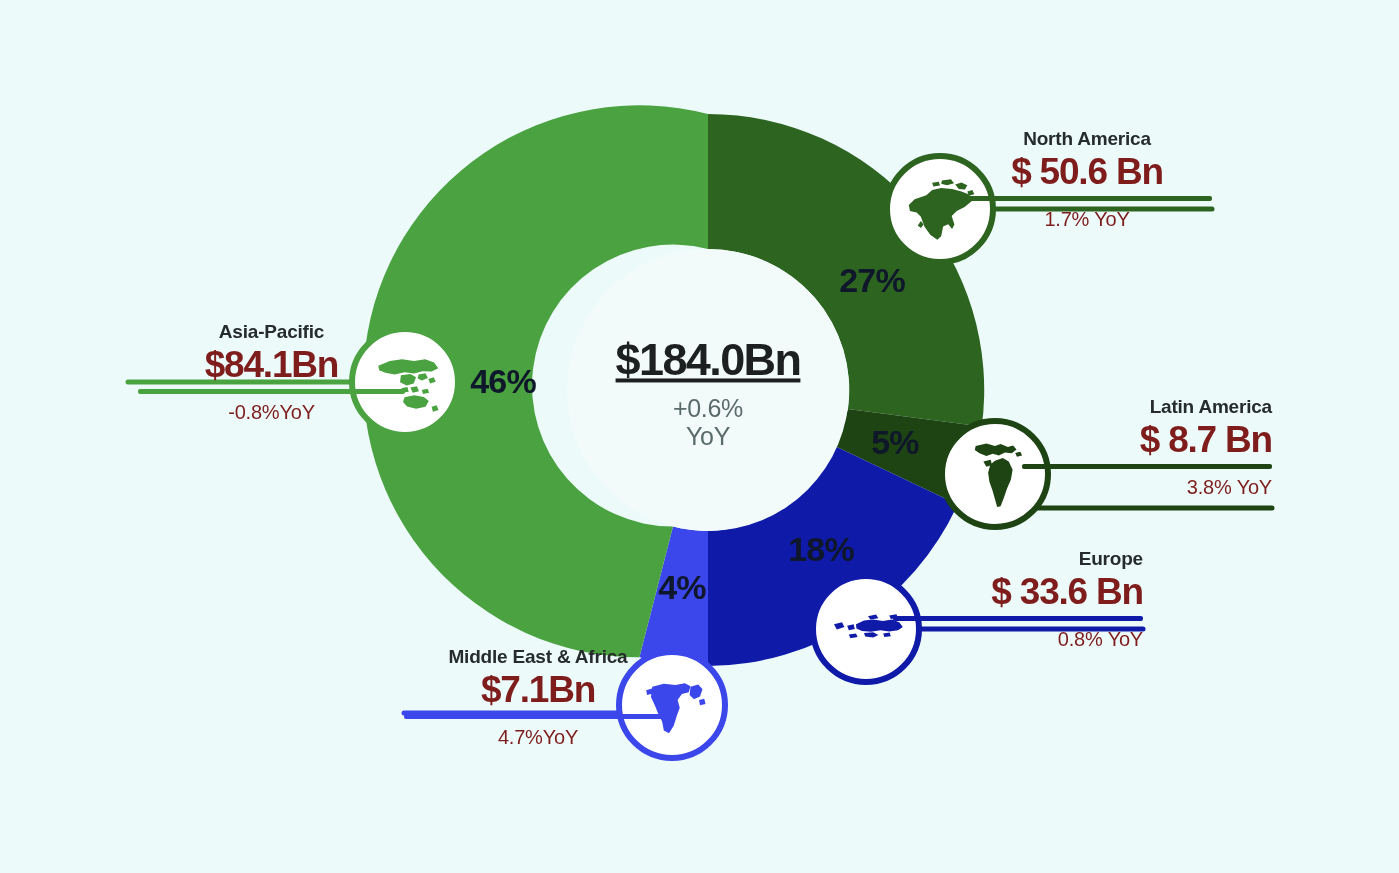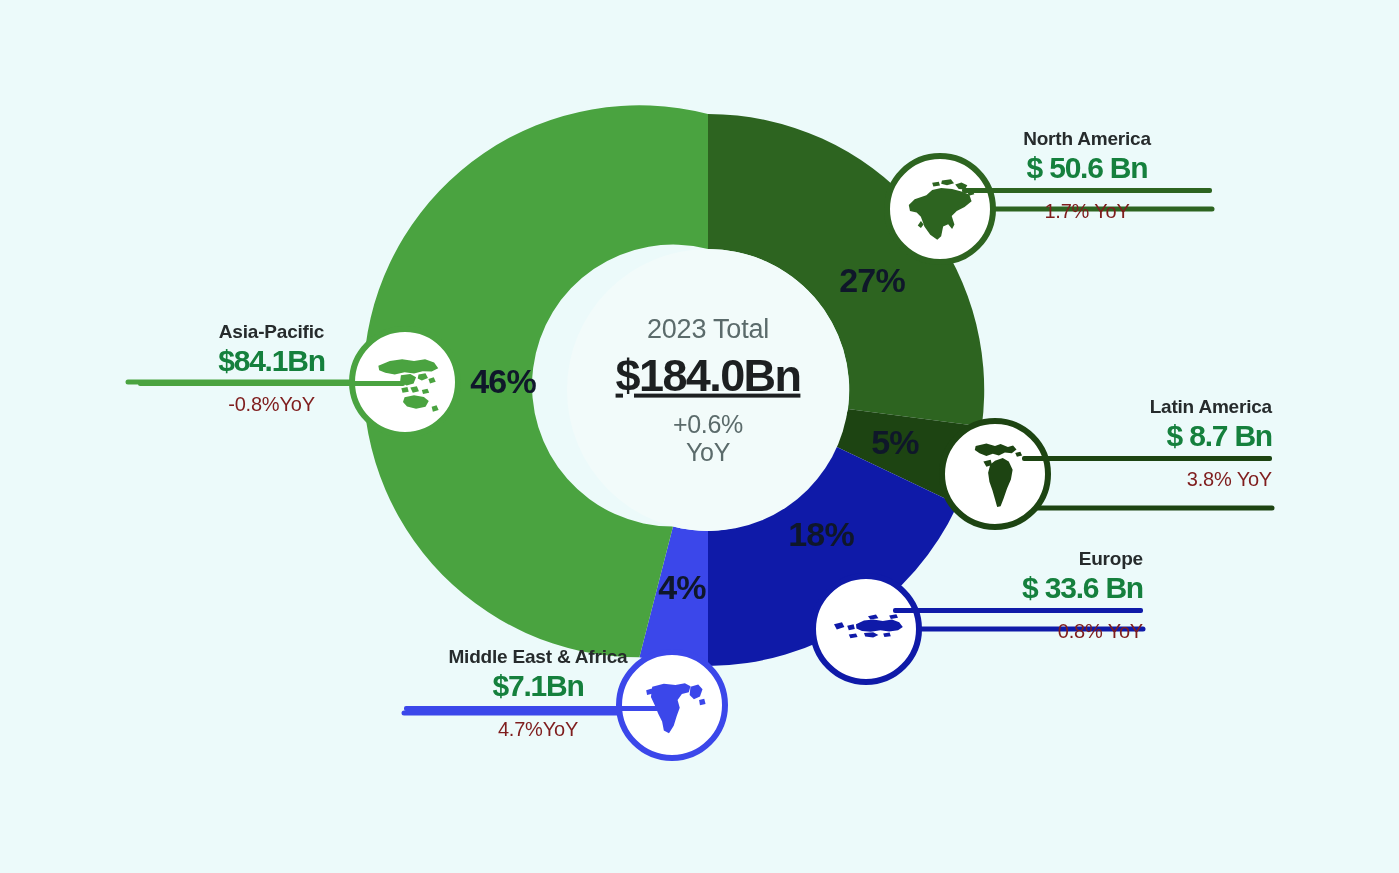--- a/index.html
+++ b/index.html
@@ -66,23 +66,23 @@
   .callout { position: absolute; }
   .callout .region {
     font-size: 19px;
     font-weight: bold;
     color: #262b2c;
     letter-spacing: -0.2px;
     white-space: nowrap;
     line-height: 1.15;
   }
   .callout .amount {
-    font-size: 30px;
-    font-weight: bold;
-    color: #15803d;
+    font-size: 37px;
+    font-weight: bold;
+    color: #7f1d1d;
     letter-spacing: -1.2px;
     white-space: nowrap;
     line-height: 1.12;
     margin-top: 1px;
   }
   .callout .yoy {
     font-size: 20px;
     color: #7f1d1d;
     letter-spacing: -0.2px;
     white-space: nowrap;
@@ -206,31 +206,30 @@
         <path d="M196 192 L228 186 L238 210 L208 218 Z"></path>
         <path d="M152 196 L182 190 L188 212 L158 218 Z"></path>
         <path d="M168 240 L214 230 L262 238 L286 258 L270 286 L224 296 L180 284 L160 262 Z"></path>
         <path d="M300 286 L324 278 L334 302 L306 310 Z"></path>
         <path d="M252 204 L280 198 L288 218 L258 224 Z"></path>
       </g>
     </g>
   </svg>
 
   <div class="center-wrap">
-    <div class="center-title">2023 Total</div>
     <div class="center-value">$184.0Bn</div>
     <div class="center-delta">
       <span>+0.6%</span><br>
       <span>YoY</span>
     </div>
   </div>
 
   <div class="pct" style="left:872px; top:280px;">27%</div>
   <div class="pct" style="left:895px; top:442px;">5%</div>
-  <div class="pct" style="left:821px; top:534px;">18%</div>
+  <div class="pct" style="left:821px; top:549px;">18%</div>
   <div class="pct" style="left:682px; top:587px;">4%</div>
   <div class="pct" style="left:503px; top:381px;">46%</div>
 
   <div class="callout right" style="left:962px; top:128px; width:250px;text-align:center;">
     <div class="region">North America</div>
     <div class="amount">$ 50.6 Bn</div>
     <div class="rule" style="background:#2d6420;"></div>
     <div class="yoy">1.7% YoY</div>
   </div>
 

